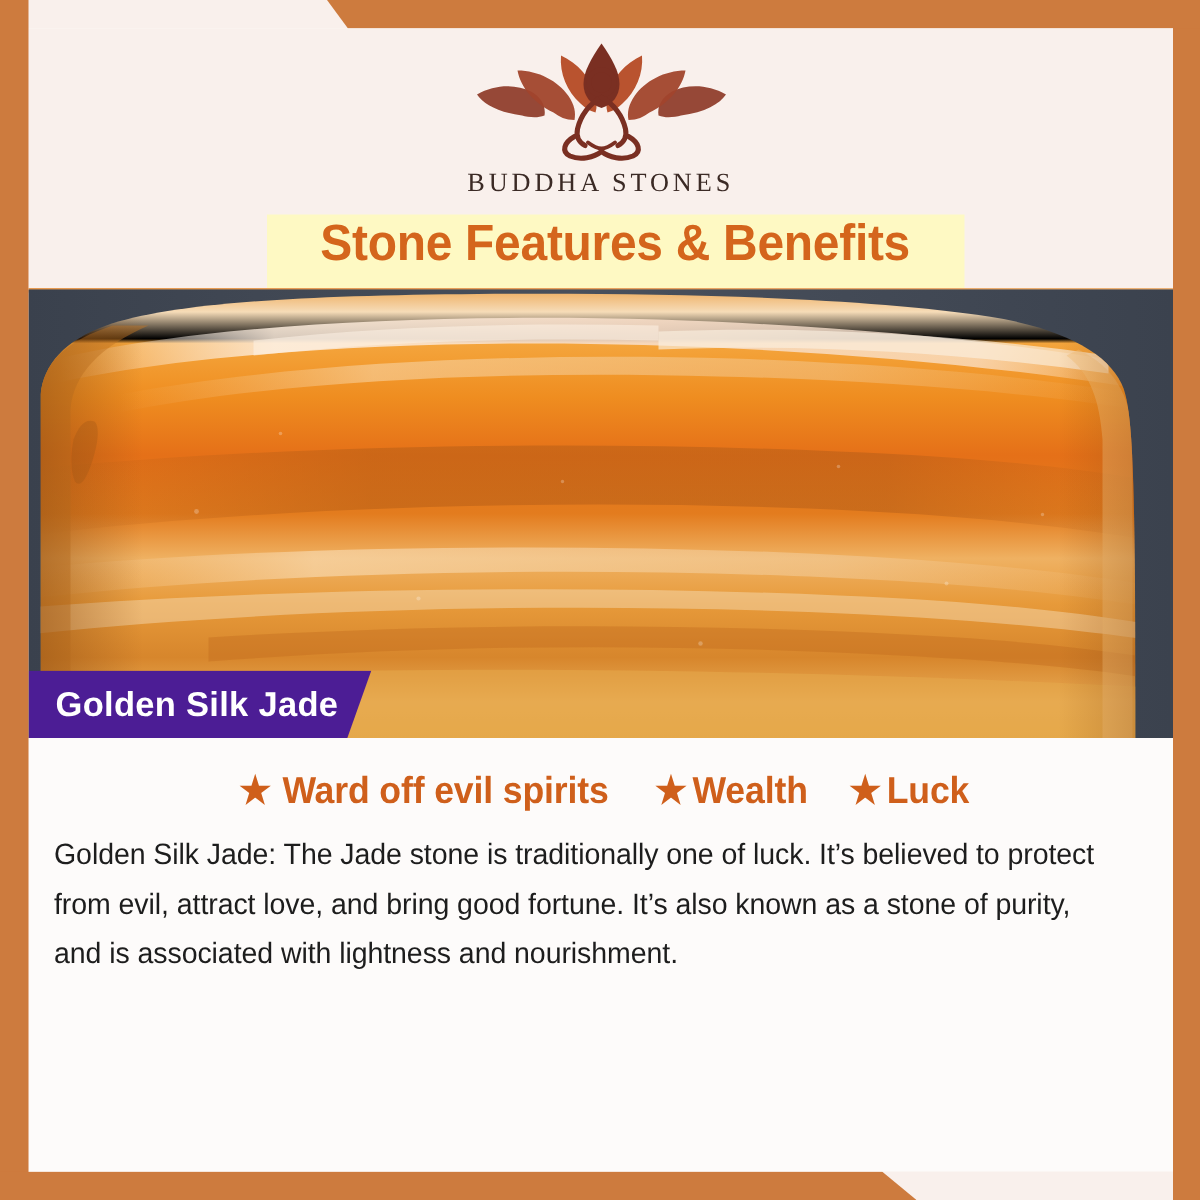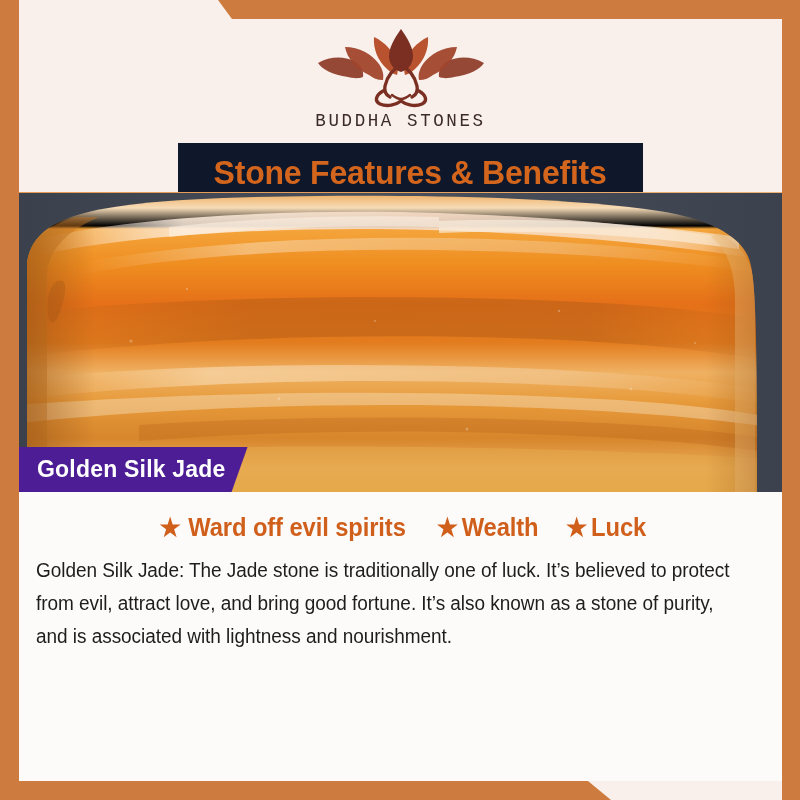--- a/index.html
+++ b/index.html
@@ -46,33 +46,33 @@
     position:absolute;left:19px;top:19px;width:763px;height:174px;
     background:#f9f0ec;
   }
   .logo-wrap{
     position:absolute;left:0;right:0;top:6px;
     display:flex;flex-direction:column;align-items:center;
   }
   .logo-mark{width:174px;height:84px;display:block;}
   .logo-word{
     margin-top:2px;
-    font-family:Liberation Mono, monospace;
+    font-family:Liberation Serif, serif;
     font-size:17.5px;
     letter-spacing:2.6px;
     color:#3b2a25;
     font-weight:400;
   }
 
   
   .title-plate{
     position:absolute;left:178px;top:143px;
     width:465px;height:49px;
-    background:#0f172a;
-    display:flex;align-items:flex-end;justify-content:center;
+    background:#fef9c3;
+    display:flex;align-items:flex-start;justify-content:center;
   }
   .title-text{
     font-family:"Liberation Sans Narrow","Liberation Sans",sans-serif;
     font-weight:bold;
     font-size:34px;
     color:#d4651c;
     letter-spacing:-0.2px;
     transform:scaleX(0.94);
     white-space:nowrap;
   }

